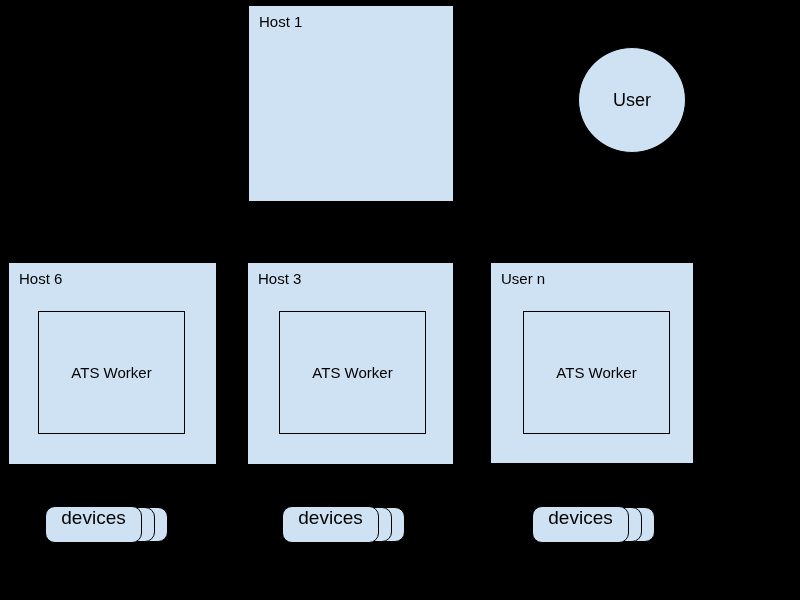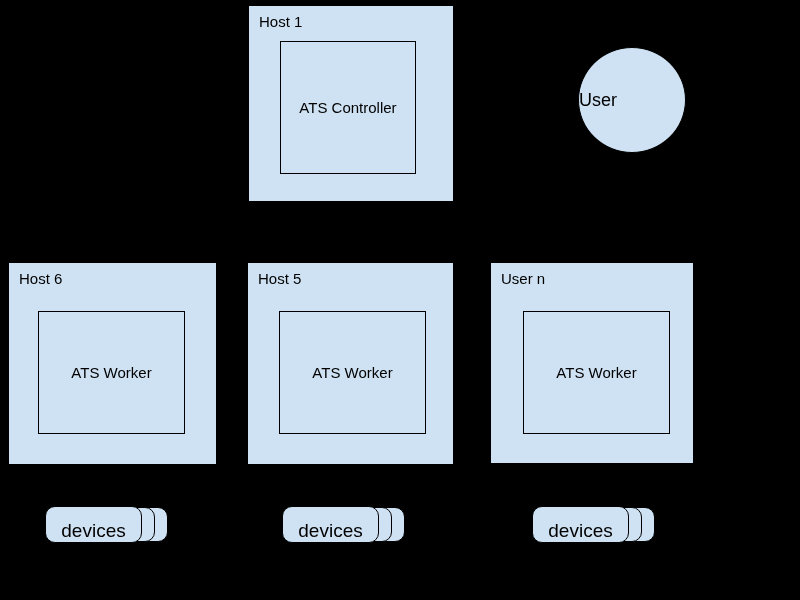--- a/index.html
+++ b/index.html
@@ -68,21 +68,21 @@
     top: 47px;
     width: 108px;
     height: 106px;
     border-radius: 50%;
     background: var(--node-fill, #cfe2f3);
     border: 1px solid var(--node-stroke, #000000);
     box-shadow: 0 2px 2px rgba(0,0,0,0.9);
     box-sizing: border-box;
     display: flex;
     align-items: center;
-    justify-content: flex-start;
+    justify-content: center;
   }
   .user-label {
     font-size: 18px;
     color: var(--text, #000000);
   }
   
   .device-stack {
     position: absolute;
     width: 124px;
     height: 37px;
@@ -94,57 +94,54 @@
   .device-card {
     position: absolute;
     top: 0;
     width: 97px;
     height: 37px;
     border-radius: 10px;
     background: var(--node-fill, #cfe2f3);
     border: 1.5px solid var(--node-stroke, #000000);
     box-sizing: border-box;
     display: flex;
-    align-items: flex-end;
+    align-items: flex-start;
     justify-content: center;
   }
   .device-card.back   { left: 26px; top: 1px; height: 35px; z-index: 1; }
   .device-card.middle { left: 13px; top: 1px; height: 35px; z-index: 2; }
   .device-card.front  { left: 0;    z-index: 3; }
   .device-label {
     font-size: 19px;
     color: var(--text, #000000);
     white-space: nowrap;
   }
 </style>
 </head>
 <body>
 
 <div class="stage">
 
   <div class="host" id="host1">
     <div class="host-label">Host 1</div>
-    <div class="inner-box">
-      <span class="inner-label">ATS Controller</span>
-    </div>
   </div>
 
   <div class="user-circle">
     <span class="user-label">User</span>
   </div>
 
   <div class="host" id="host2">
     <div class="host-label">Host 6</div>
     <div class="inner-box">
       <span class="inner-label">ATS Worker</span>
     </div>
   </div>
 
   <div class="host" id="host3">
-    <div class="host-label">Host 5</div>
+    <div class="host-label">Host 3</div>
     <div class="inner-box">
       <span class="inner-label">ATS Worker</span>
     </div>
   </div>
 
   <div class="host" id="hostn">
     <div class="host-label">User n</div>
     <div class="inner-box">
       <span class="inner-label">ATS Worker</span>
     </div>

